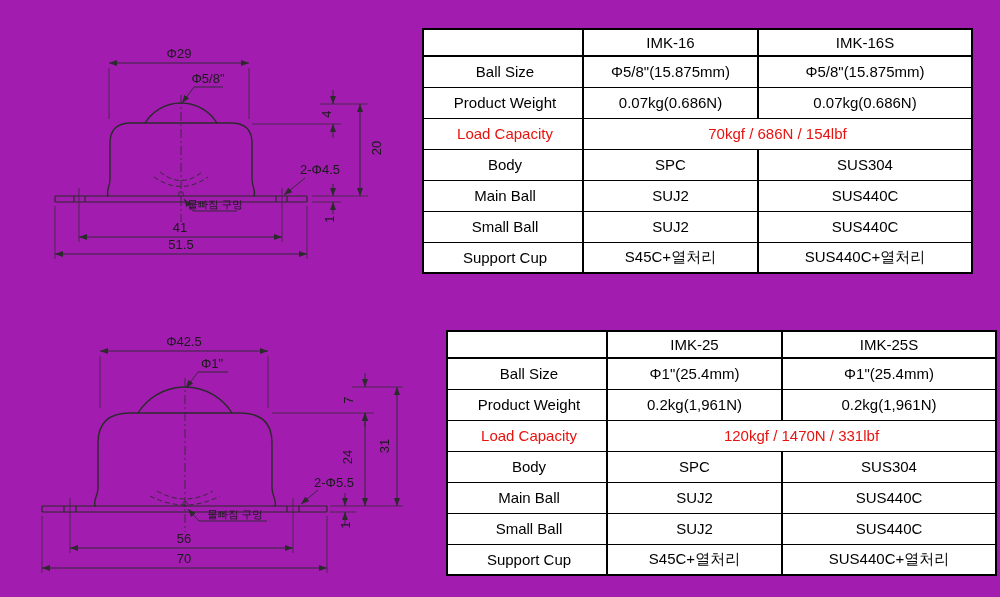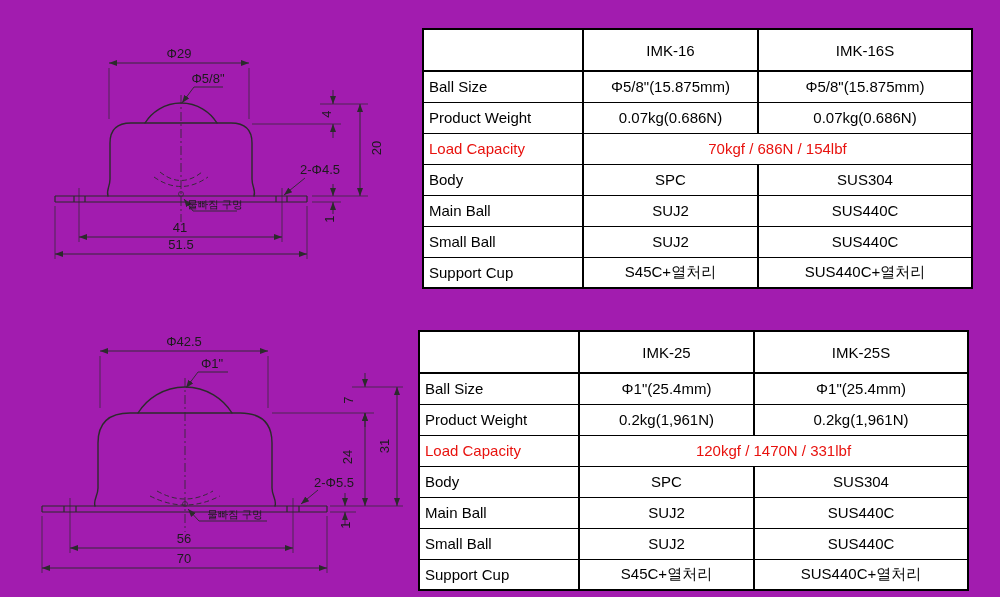--- a/index.html
+++ b/index.html
@@ -8,26 +8,26 @@
   .drawlayer{position:absolute;left:0;top:0;width:1000px;height:597px;}
 
   
   table.spec{position:absolute;border-collapse:collapse;table-layout:fixed;
              width:549px;height:244px;background:#fff;
              font-family:"Liberation Sans","DejaVu Sans",sans-serif;font-size:15px;color:#000;}
   table.spec, table.spec td, table.spec th{border:1px solid #000;}
   table.spec{border:2px solid #000;}
   table.spec th{border-bottom:2px solid #000;font-weight:normal;}
   table.spec td.val, table.spec th.val{border-left:2px solid #000;text-align:center;}
-  table.spec td.lbl, table.spec th.lbl{text-align:left;padding-left:5px;}
+  table.spec td.lbl, table.spec th.lbl{text-align:center;padding-left:5px;}
   table.spec tr{height:31px;}
-  table.spec tr.hdr{height:42px;}
+  table.spec tr.hdr{height:27px;}
   .red{color:#e8120e;}
   #table1{left:422px;top:28px;}
-  #table2{left:418px;top:330px;}
+  #table2{left:446px;top:330px;}
 
   
   .ol{stroke:#2b2b2b;stroke-width:1.4;fill:none;stroke-linecap:round;}
   .fl{stroke:#2b2b2b;stroke-width:1.2;fill:none;}
   .dim{stroke:#2b2b2b;stroke-width:0.9;fill:none;}
   .thin{stroke:#2b2b2b;stroke-width:0.7;fill:none;}
   .cl{stroke:#2b2b2b;stroke-width:0.8;fill:none;stroke-dasharray:9 3 2 3;}
   .hid{stroke:#2b2b2b;stroke-width:0.9;fill:none;stroke-dasharray:5 3;}
   text.dt{font-family:"Liberation Sans","DejaVu Sans",sans-serif;font-size:13px;fill:#1b1b1b;}
   text.dts{font-family:"Liberation Sans","DejaVu Sans",sans-serif;font-size:10.5px;fill:#1b1b1b;}

